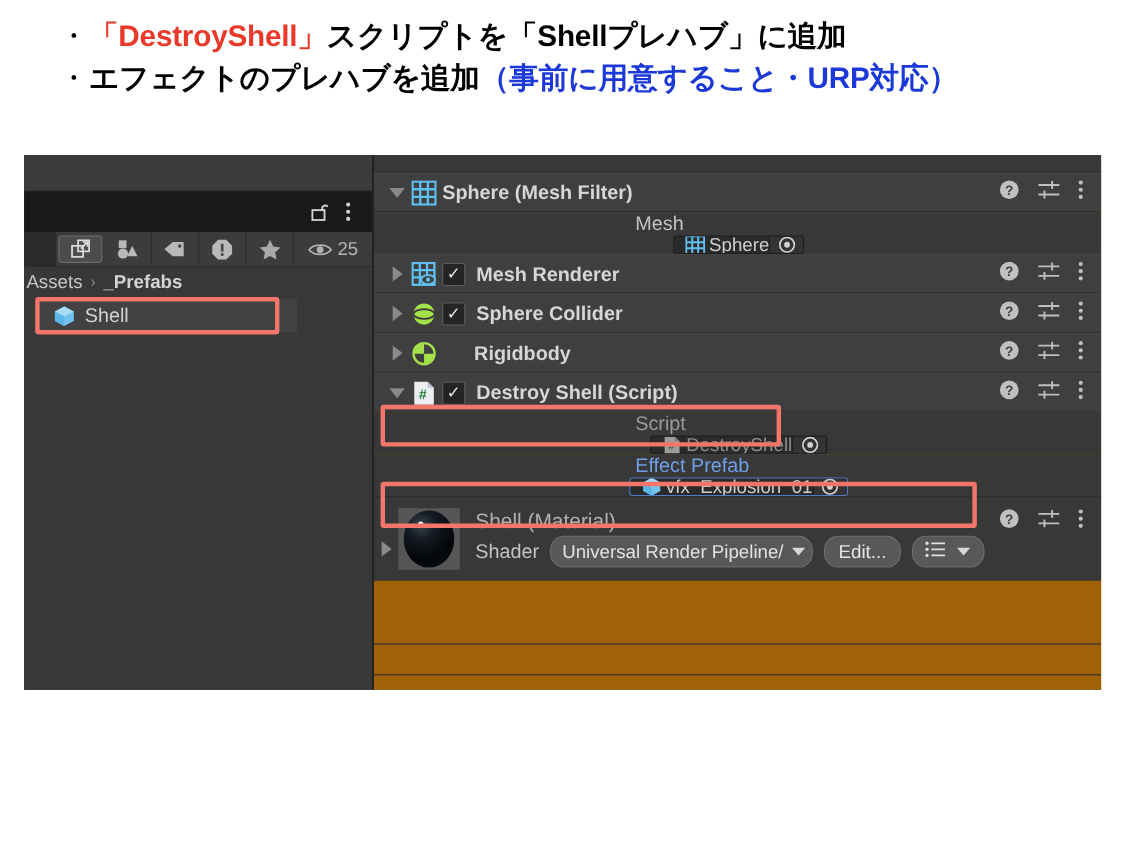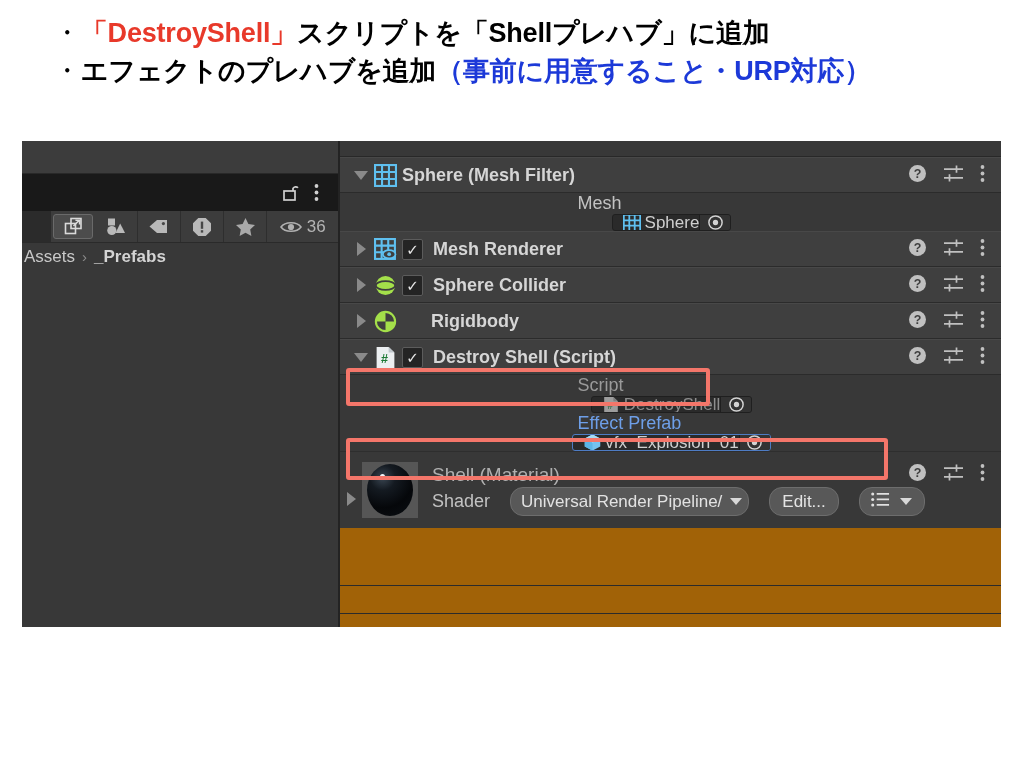--- a/index.html
+++ b/index.html
@@ -356,21 +356,21 @@
     font-size: 19px;
     padding-top: 2px;
   }
   .mat-titlerow {
     display: flex;
     align-items: center;
   }
   .shader-row {
     display: flex;
     align-items: center;
-    gap: 20px;
+    gap: 10px;
     padding-bottom: 2px;
   }
   .shader-label {
     color: #c2c2c2;
     font-size: 18px;
   }
   .dropdown {
     height: 29px;
     background: #585858;
     border: 1px solid #6d6d6d;
@@ -483,30 +483,41 @@
       <div class="tb-cell">
         <svg width="21" height="20" viewBox="0 0 21 20">
           <path d="M10.5 1 L13.4 7 L20 7.9 L15.2 12.4 L16.4 19 L10.5 15.8 L4.6 19 L5.8 12.4 L1 7.9 L7.6 7 Z" fill="#a9a9a9"></path>
         </svg>
       </div>
       <div class="tb-cell eye">
         <svg width="22" height="14" viewBox="0 0 22 14">
           <path d="M1 7 C5 1.4 17 1.4 21 7 C17 12.6 5 12.6 1 7 Z" fill="none" stroke="#b0b0b0" stroke-width="1.6"></path>
           <circle cx="11" cy="7" r="3.1" fill="#b0b0b0"></circle>
         </svg>
-        <span class="tb-eye-count">36</span>
+        <span class="tb-eye-count">25</span>
       </div>
     </div>
 
     <div class="breadcrumb">
       <span>Assets</span>
       <span class="crumb-sep">›</span>
       <span class="crumb-cur">_Prefabs</span>
     </div>
 
+    <div class="asset-list">
+      <div class="hl-box hl-asset"></div>
+      <div class="asset-row">
+        <svg width="21" height="21" viewBox="0 0 22 22">
+          <path d="M11 1.6 L20 6.4 V15.6 L11 20.4 L2 15.6 V6.4 Z" fill="#74c3ef"></path>
+          <path d="M11 1.6 L20 6.4 L11 11.2 L2 6.4 Z" fill="#a5ddf7"></path>
+          <path d="M11 11.2 V20.4 L2 15.6 V6.4 Z" fill="#5cb5e6"></path>
+        </svg>
+        <span>Shell</span>
+      </div>
+    </div>
   </div>
 
   <div class="inspector">
 
     <div class="insp-top-strip"></div>
 
     <div class="comp-header">
       <div class="foldout">
           <div class="tri tri-down"></div>
         </div>

